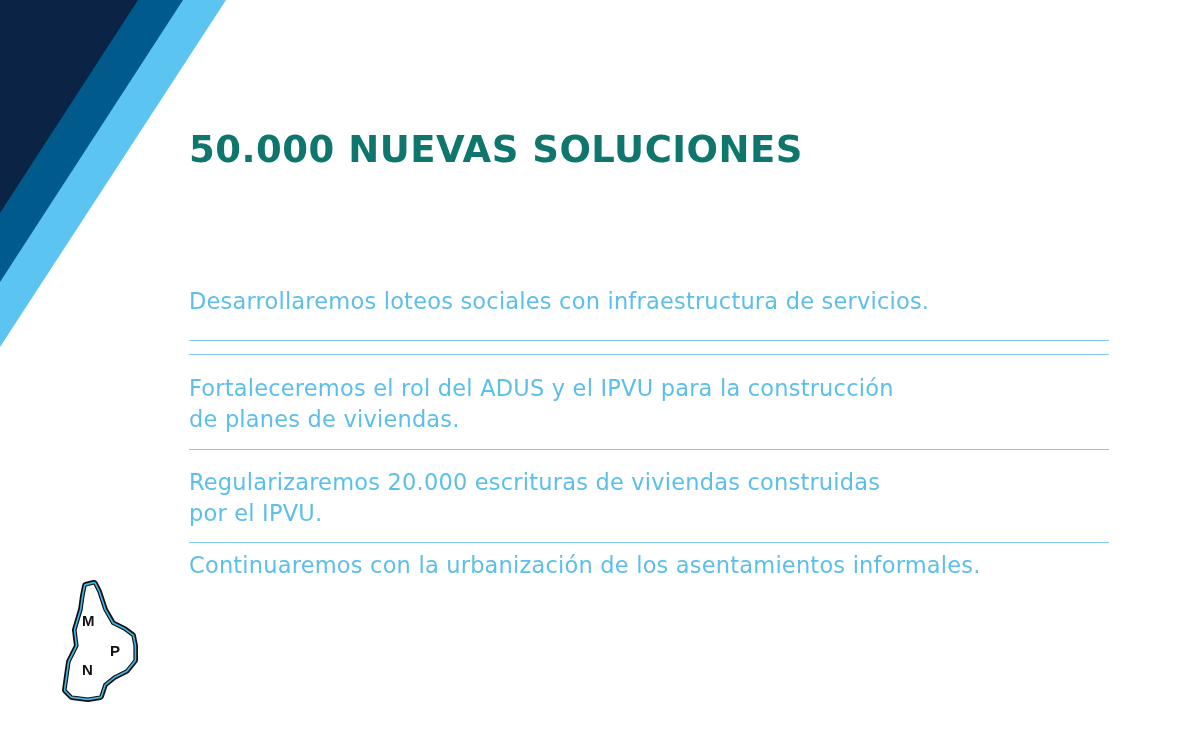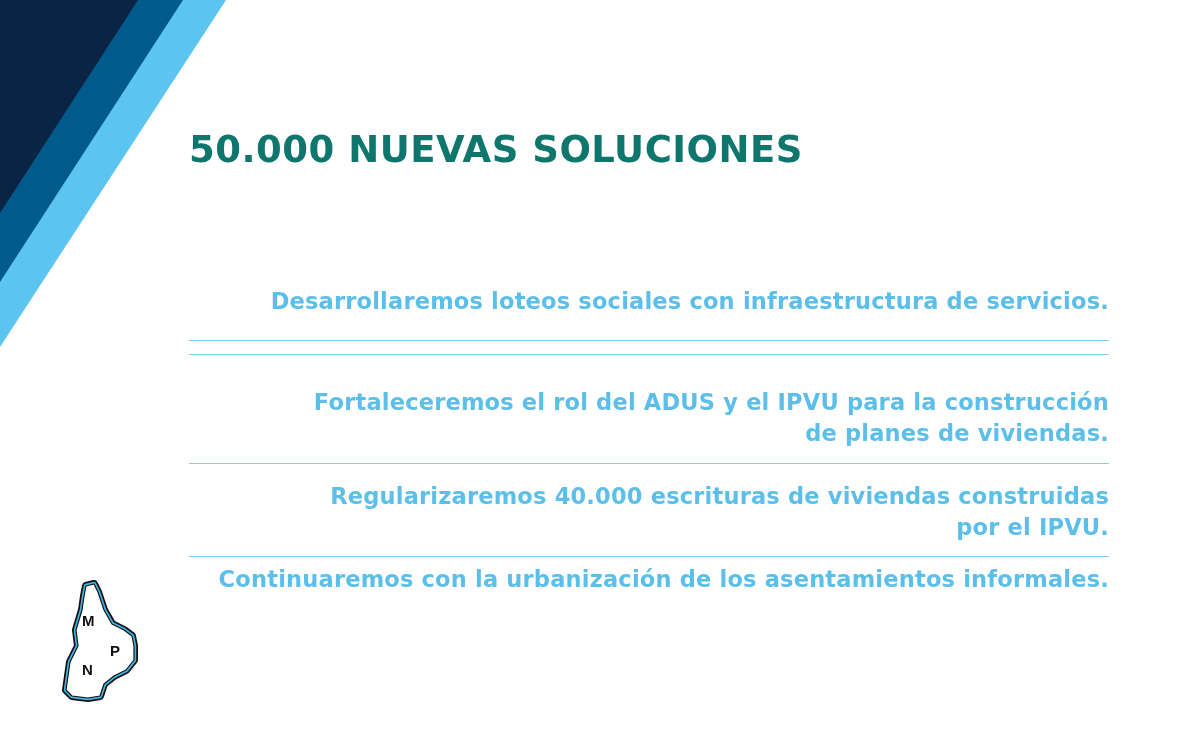--- a/index.html
+++ b/index.html
@@ -12,22 +12,22 @@
     .heading {
       position: absolute; left: 189px; top: 128px; margin: 0;
       font-family: "DejaVu Sans", "Liberation Sans", sans-serif;
       font-weight: bold; font-size: 37px; line-height: 44px;
       letter-spacing: 0.5px; color: #0f766e; text-transform: uppercase;
     }
     .heading span { display: block; white-space: nowrap; }
     .items { position: absolute; left: 189px; top: 286px; width: 920px; margin: 0; padding: 0; list-style: none; }
     .item {
       font-family: "DejaVu Sans", "Liberation Sans", sans-serif;
-      font-weight: bold; font-size: 22.5px; line-height: 31px;
-      color: #5bbfea; letter-spacing: 0.2px; text-align: right;
+      font-weight: normal; font-size: 22.5px; line-height: 31px;
+      color: #5bbfea; letter-spacing: 0.2px;
     }
     .item span { display: block; white-space: nowrap; }
     .divider { height: 0; border-top: 1.5px solid #7fccee; }
     .logo { position: absolute; left: 58px; top: 580px; width: 84px; height: 124px; }
   </style>
 </head>
 <body>
 
 <svg class="stripes" viewBox="0 0 240 360" width="240" height="360">
   <polygon points="0,0 226,0 0,347" fill="#5bc4f0"></polygon>
@@ -40,28 +40,28 @@
 </h1>
 
 <div class="items">
   <div class="item" style="margin-top:0;">
     <span>Desarrollaremos loteos sociales con infraestructura de servicios.</span>
   </div>
   <div class="divider" style="margin-top:23px;"></div>
 
   <div class="divider" style="margin-top:13px;"></div>
 
-  <div class="item" style="margin-top:32px;">
+  <div class="item" style="margin-top:18px;">
     <span>Fortaleceremos el rol del ADUS y el IPVU para la construcción</span>
     <span>de planes de viviendas.</span>
   </div>
   <div class="divider" style="margin-top:14px;"></div>
 
   <div class="item" style="margin-top:17px;">
-    <span>Regularizaremos 40.000 escrituras de viviendas construidas</span>
+    <span>Regularizaremos 20.000 escrituras de viviendas construidas</span>
     <span>por el IPVU.</span>
   </div>
   <div class="divider" style="margin-top:13px;"></div>
 
   <div class="item" style="margin-top:7px;">
     <span>Continuaremos con la urbanización de los asentamientos informales.</span>
   </div>
 </div>
 
 <svg class="logo" viewBox="0 0 84 124" width="84" height="124">

